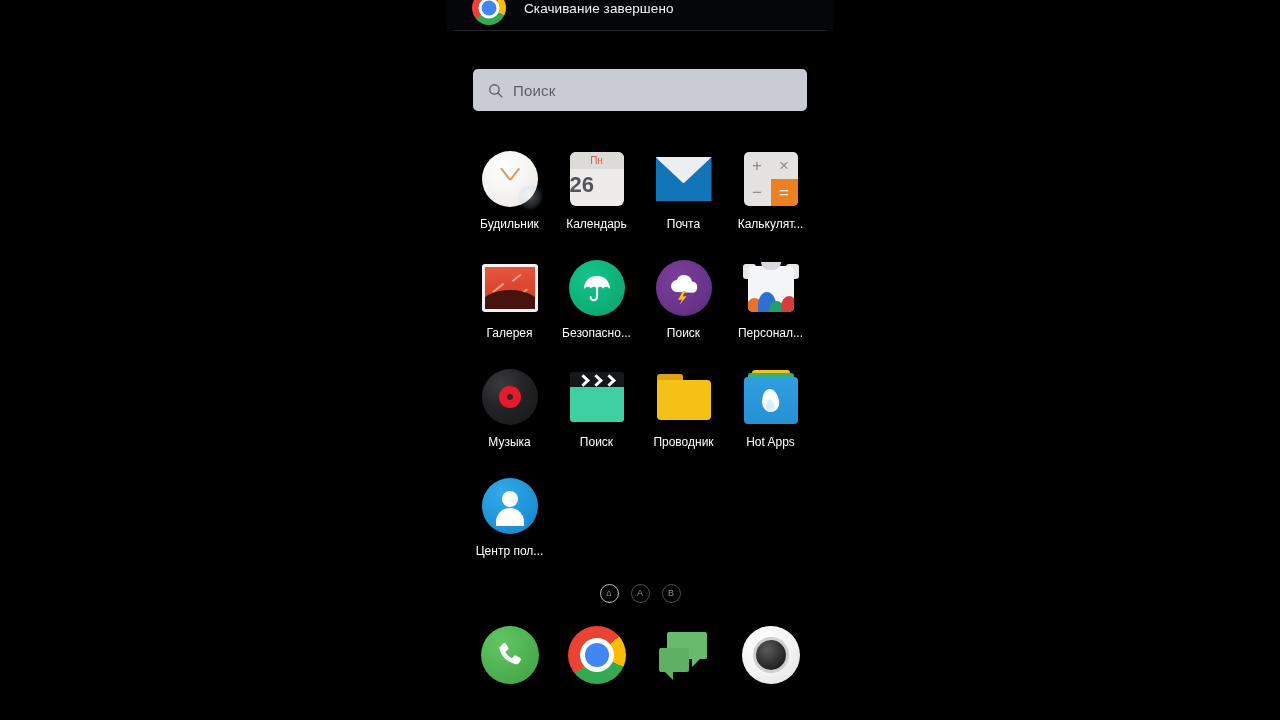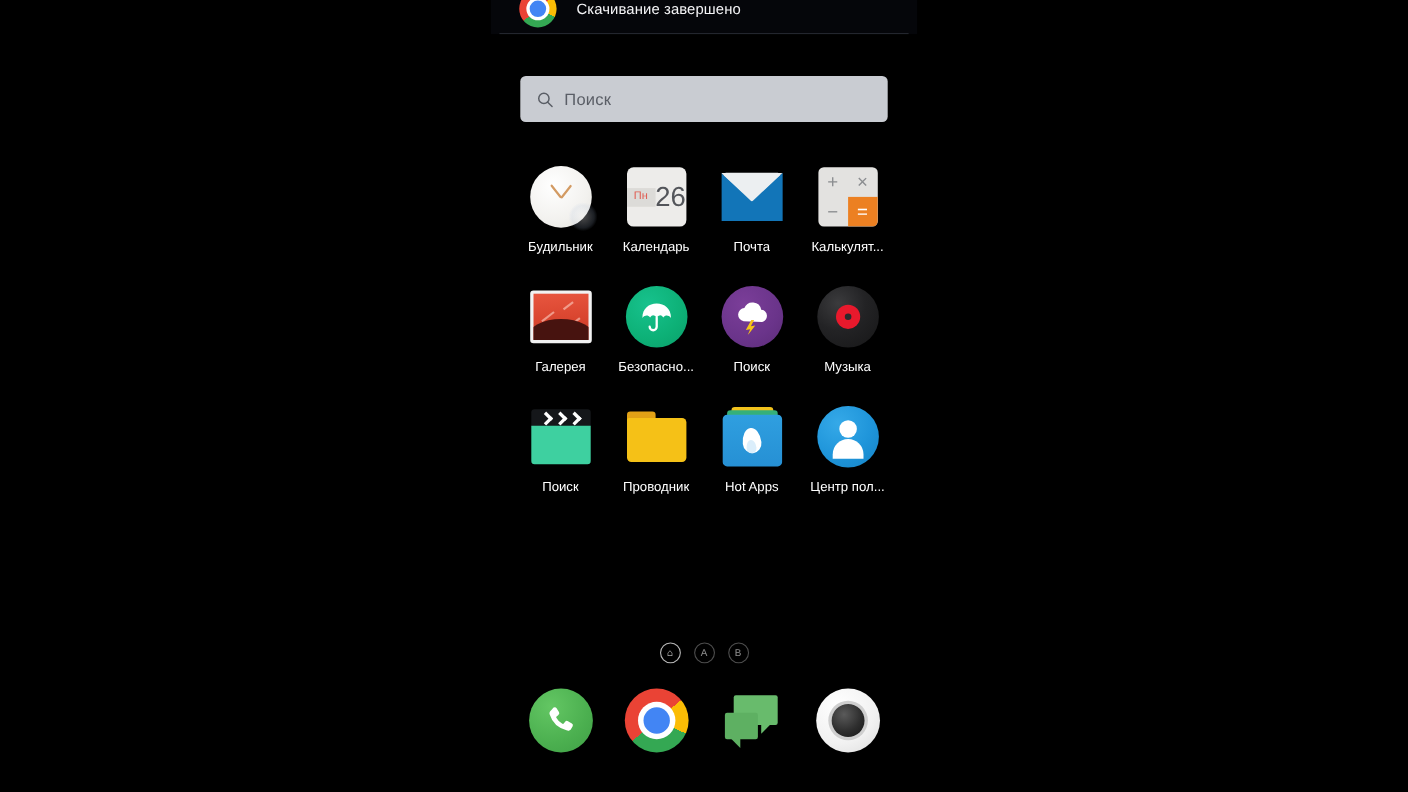--- a/index.html
+++ b/index.html
@@ -124,28 +124,28 @@
   .ic-clock .h3 { width: 1.6px; height: 15px; left: 50%; top: 14px; transform-origin: bottom center; transform: translateX(-50%) rotate(38deg); }
   .clock-glow {
     position: absolute; right: -4px; bottom: -2px;
     width: 26px; height: 26px; border-radius: 50%;
     background: radial-gradient(circle, rgba(255,255,255,.30) 0%, rgba(170,190,220,.16) 55%, rgba(0,0,0,0) 72%);
   }
 
   .ic-cal {
     width: 54px; height: 54px; border-radius: 6px;
     background: #edecea; position: relative; overflow: hidden;
-    display: flex; flex-direction: row; align-items: center;
+    display: flex; flex-direction: column; 
   }
   .ic-cal .cal-top {
     width: 100%; height: 17px; background: #dcdbd8;
     display: flex; align-items: center; justify-content: center;
   }
   .ic-cal .cal-dow { color: #e05a4f; font-size: 10px; line-height: 1; }
-  .ic-cal .cal-day { color: #53555a; font-size: 25px; line-height: 32px; font-weight: 400; }
+  .ic-cal .cal-day { color: #53555a; font-size: 22px; line-height: 32px; font-weight: 700; }
 
   .ic-mail { width: 56px; height: 44px; position: relative; }
   .ic-mail .env-flapdark {
     position: absolute; left: 0; top: 0; width: 100%; height: 100%;
     background: #1275b8;
     clip-path: polygon(0 0, 50% 58%, 100% 0, 100% 100%, 0 100%);
   }
   .ic-mail .env-flap {
     position: absolute; left: 0; top: 0; width: 100%; height: 60%;
     background: #eceff1;
@@ -496,20 +496,36 @@
           <div class="ic-circle ic-weather">
             <svg width="34" height="32" viewBox="0 0 34 32">
               <path d="M9 20 a6 6 0 0 1 .7-11.9 A8 8 0 0 1 25 9.6 a5.6 5.6 0 0 1 .6 11.1 Z" fill="#ffffff"></path>
               <polygon points="16,19 11,28 15,27.4 12.6,33 19.6,24 15.6,24.6 18.6,19" fill="#f5c518"></polygon>
             </svg>
           </div>
         </div>
         <div class="app-label">Поиск</div>
       </div>
 
+      <div class="app">
+        <div class="ico-wrap">
+          <div class="ic-shirt">
+            <span class="sh-l"></span>
+              <span class="sh-r"></span>
+            <div class="body">
+              <span class="blob" style="left:-2px;  width:17px; height:20px; background:#e8722b;"></span>
+              <span class="blob" style="left:10px;  width:18px; height:26px; background:#2f6fd0;"></span>
+              <span class="blob" style="left:21px;  width:15px; height:17px; background:#1f9e6e;"></span>
+              <span class="blob" style="right:-3px; width:16px; height:22px; background:#d83b3b;"></span>
+            </div>
+            <span class="collar"></span>
+          </div>
+        </div>
+        <div class="app-label">Персонал...</div>
+      </div>
 
       <div class="app">
         <div class="ico-wrap">
           <div class="ic-music"></div>
         </div>
         <div class="app-label">Музыка</div>
       </div>
 
       <div class="app">
         <div class="ico-wrap">

